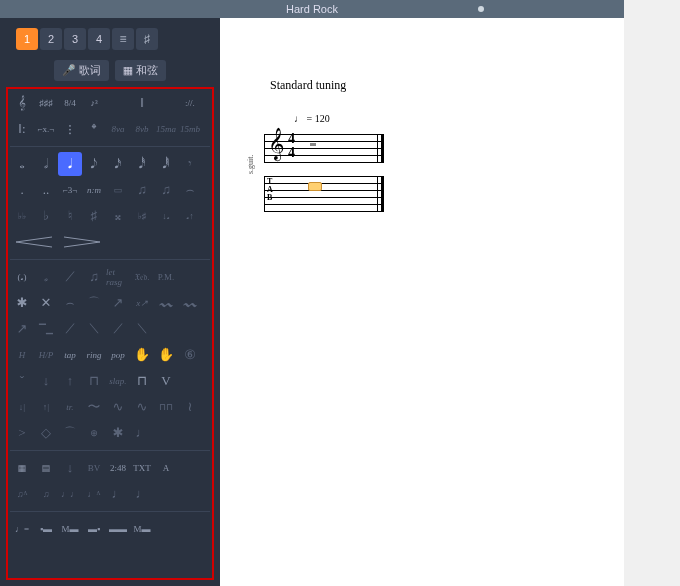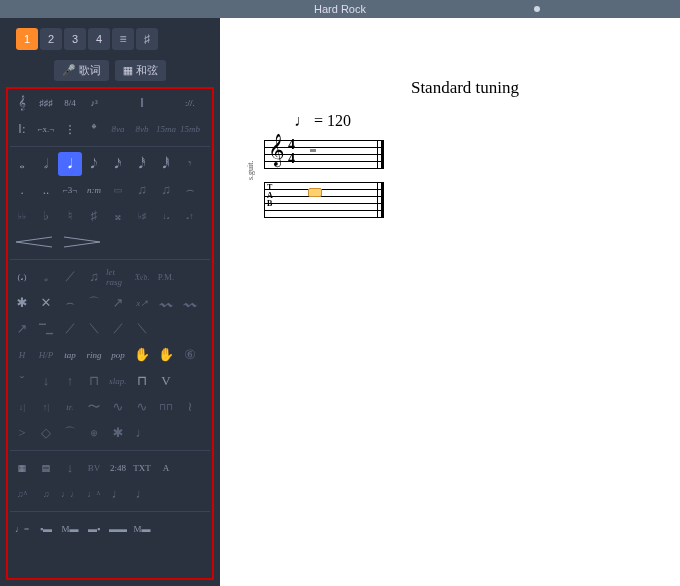--- a/index.html
+++ b/index.html
@@ -3,21 +3,21 @@
 <meta charset="utf-8">
 <style>
   * { box-sizing: border-box; margin: 0; padding: 0; }
   body {
     width: 680px;
     height: 586px;
     background: #f0f0f0;
     font-family: Arial, sans-serif;
     overflow: hidden;
   }
-  .window { width: 680px; height: 586px; background: #fff; }
+  .window { width: 624px; height: 586px; background: #fff; }
   .titlebar {
     height: 18px;
     background: #5a6a7a;
     color: #dde;
     font-size: 11px;
     text-align: center;
     line-height: 18px;
     position: relative;
   }
   .titlebar .dot {
@@ -89,22 +89,22 @@
   .pcell.dim { color: #5a6478; }
   .divider { border-top: 1px solid #3a4456; margin: 3px 0; }
 
   .score {
     flex: 1;
     background: #fff;
     padding: 60px 20px 20px 20px;
     font-family: "Times New Roman", serif;
     position: relative;
   }
-  .tuning { font-size: 17px; color: #000; margin-left: 30px; text-align: center; }
-  .tempo { font-size: 16px; color: #000; margin-left: 54px; margin-top: 14px; }
+  .tuning { font-size: 12px; color: #000; margin-left: 30px; }
+  .tempo { font-size: 10px; color: #000; margin-left: 54px; margin-top: 20px; }
   .staff-group { margin-top: 10px; margin-left: 10px; position: relative; }
   .instr-label {
     position: absolute;
     left: -4px; top: 40px;
     transform: rotate(-90deg);
     transform-origin: left top;
     font-size: 8px;
     color: #555;
   }
   .staff {

